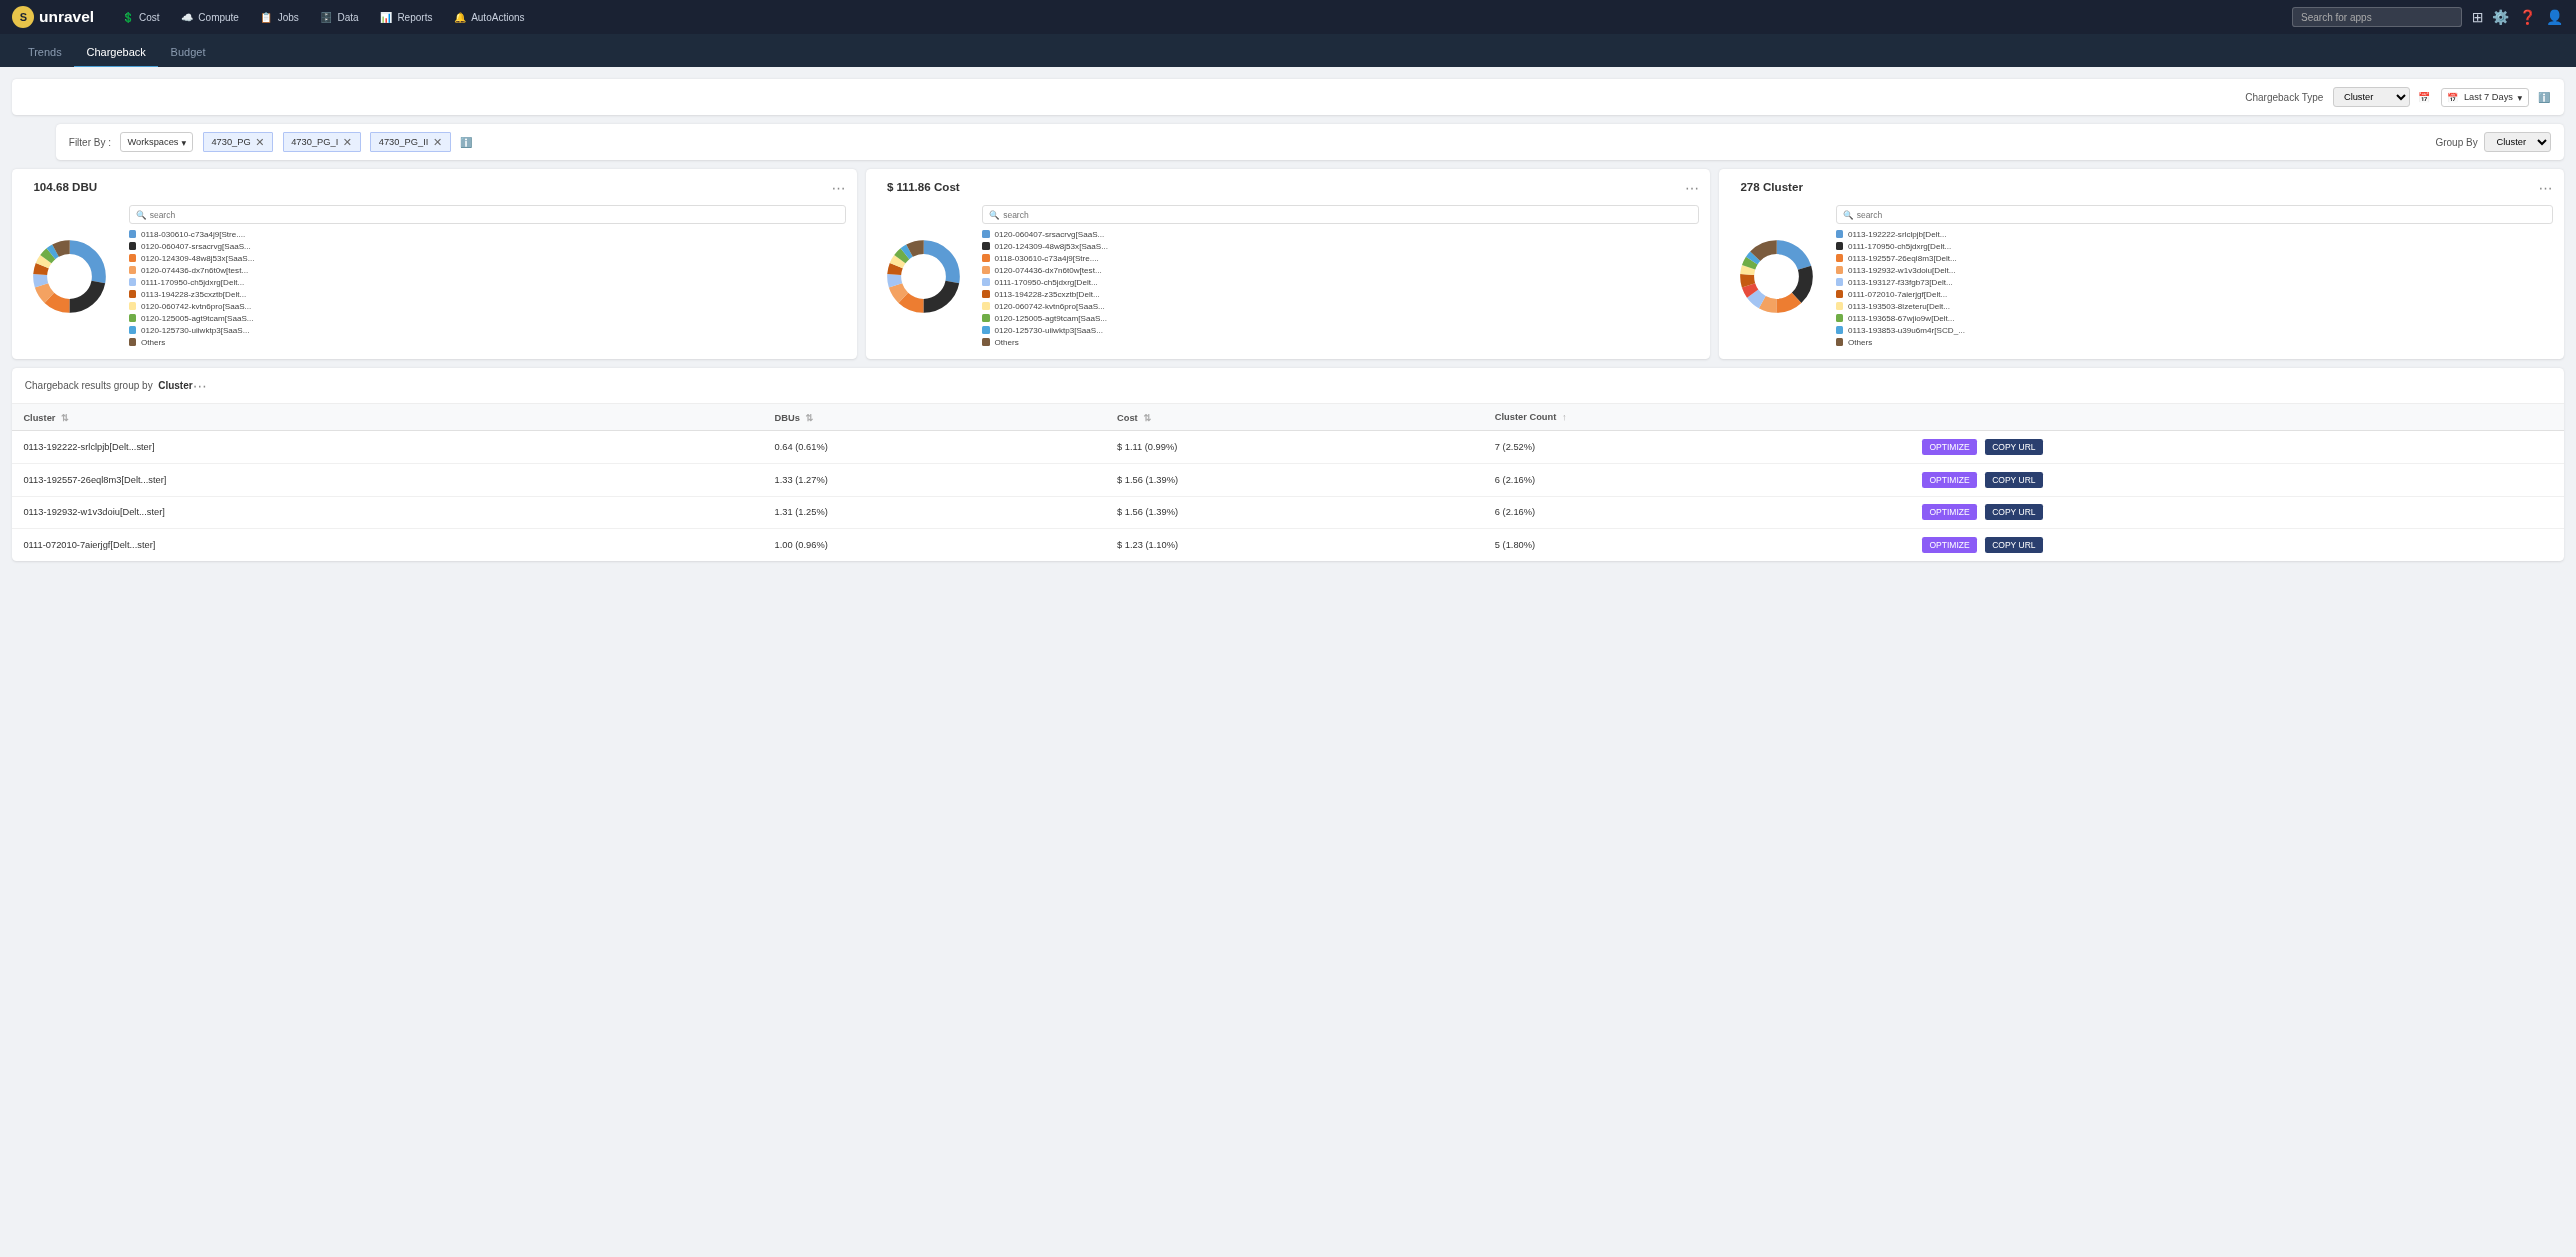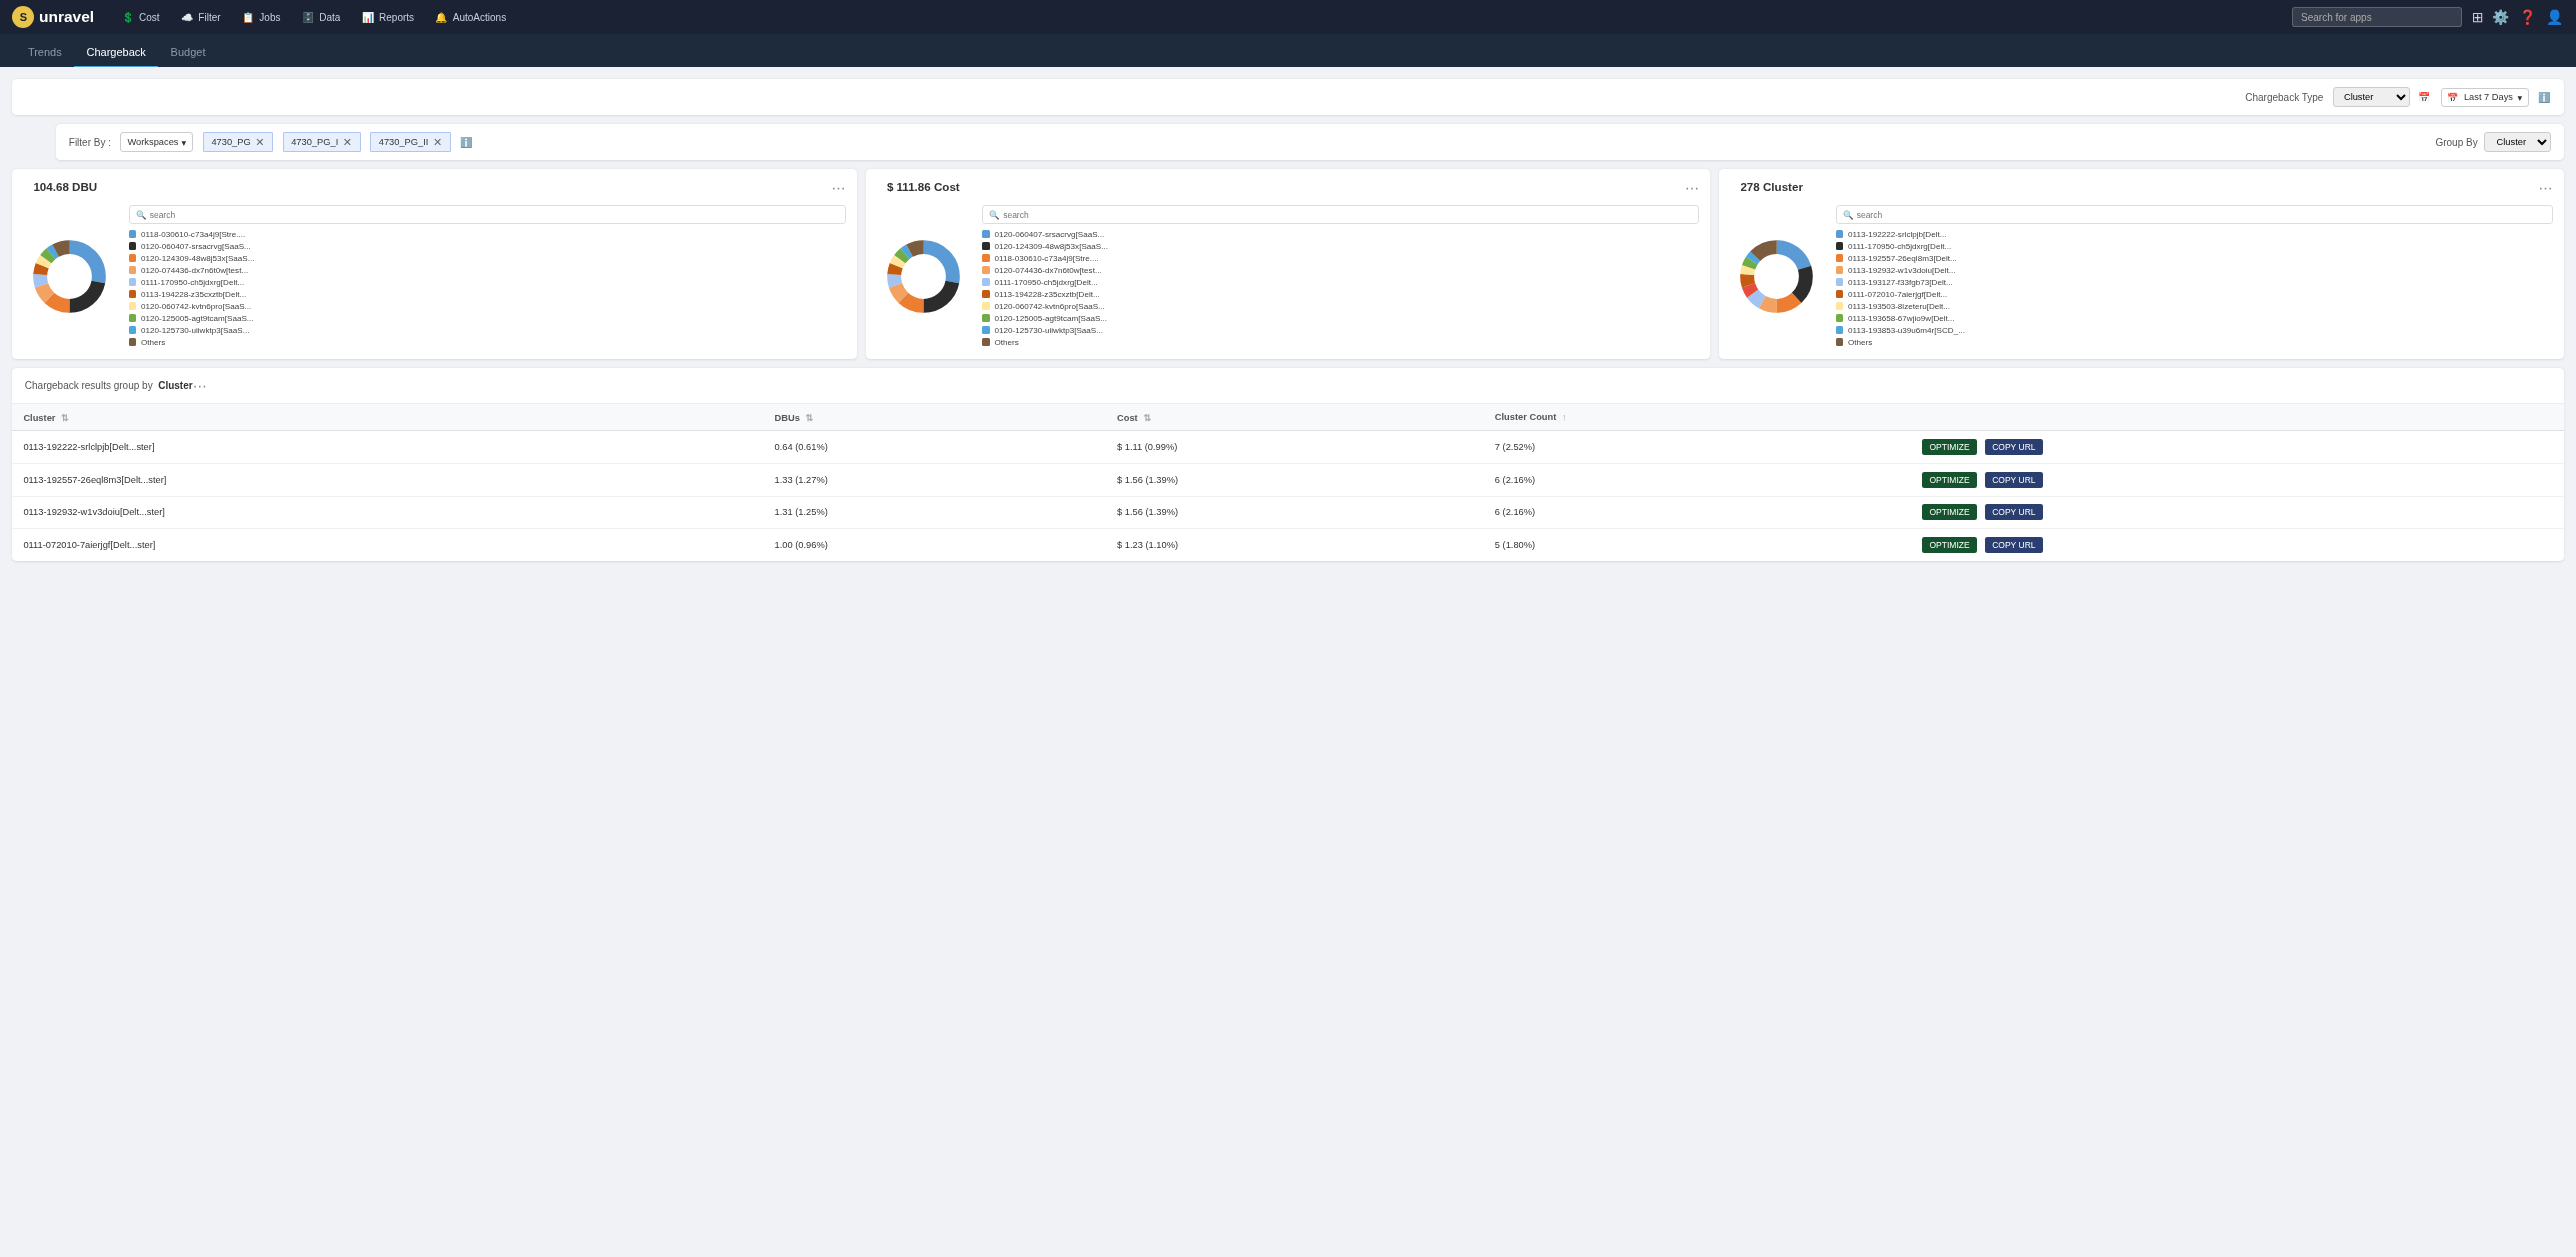--- a/index.html
+++ b/index.html
@@ -107,21 +107,21 @@
     }
     .table-header { display: flex; align-items: center; justify-content: flex-start; padding: 9.3px 12.4px; border-bottom: 0.8px solid #eee; }
     .table-title { font-size: 10px; color: #555; }
     .table-title strong { color: #333; }
     .table-more { color: #888; cursor: pointer; font-size: 14px; }
     table { width: 100%; border-collapse: collapse; }
     th { background: #f8f9fa; border-bottom: 1.5px solid #e0e0e0; padding: 7.7px 11px; text-align: left; font-weight: 600; font-size: 9.3px; color: #555; white-space: nowrap; }
     th .sort-icon { color: #aaa; margin-left: 3.1px; }
     td { padding: 7.7px 11px; border-bottom: 0.8px solid #f0f0f0; font-size: 9.3px; }
     tr:last-child td { border-bottom: none; }
-    .optimize-btn { background: #14532d; color: white; border: none; border-radius: 2.3px; padding: 3.1px 7.7px; font-size: 8.5px; cursor: pointer; margin-right: 4.6px; }
+    .optimize-btn { background: #8b5cf6; color: white; border: none; border-radius: 2.3px; padding: 3.1px 7.7px; font-size: 8.5px; cursor: pointer; margin-right: 4.6px; }
     .copy-url-btn { background: #2a3f6f; color: white; border: none; border-radius: 2.3px; padding: 3.1px 7.7px; font-size: 8.5px; cursor: pointer; }
     .actions-cell { white-space: nowrap; }
 
     
     .table-scroll { max-height: 217px; overflow-y: auto; }
     .table-scroll::-webkit-scrollbar { width: 4.6px; }
     .table-scroll::-webkit-scrollbar-thumb { background: #ccc; border-radius: 2.3px; }
 
     
     .donut-svg { width: 85px; height: 85px; }
@@ -134,21 +134,21 @@
     <div class="logo-icon">S</div>
     <span>unravel</span>
   </div>
   <div class="nav-items">
     <div class="nav-item">
       <span>💲</span>
       <span>Cost</span>
     </div>
     <div class="nav-item">
       <span>☁️</span>
-      <span>Filter</span>
+      <span>Compute</span>
     </div>
     <div class="nav-item">
       <span>📋</span>
       <span>Jobs</span>
     </div>
     <div class="nav-item">
       <span>🗄️</span>
       <span>Data</span>
     </div>
     <div class="nav-item">

